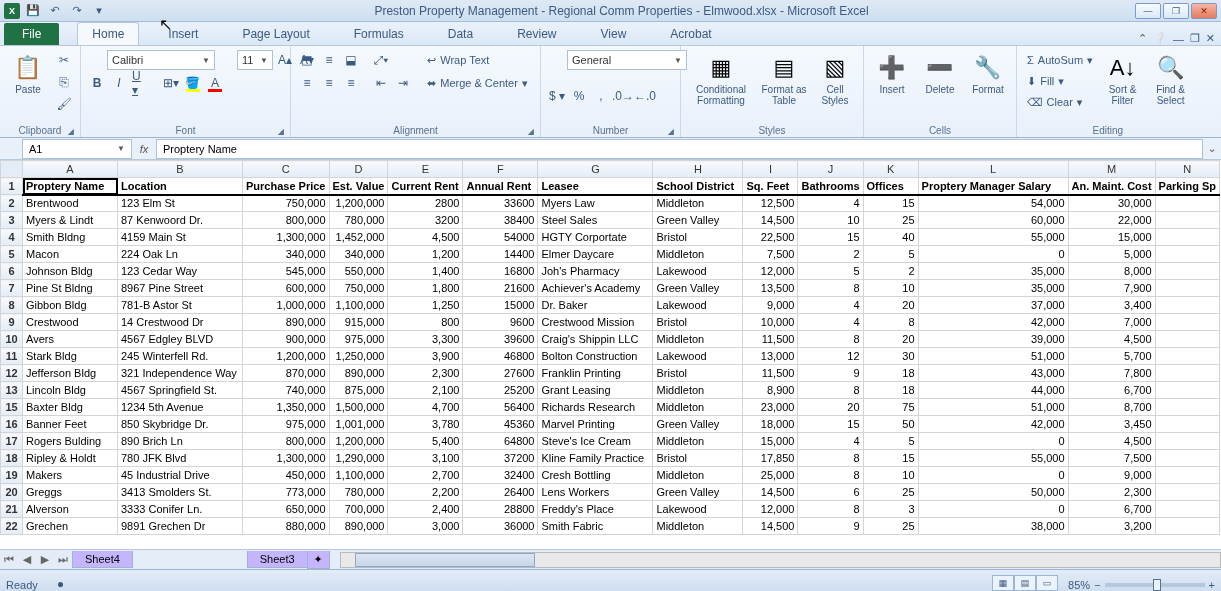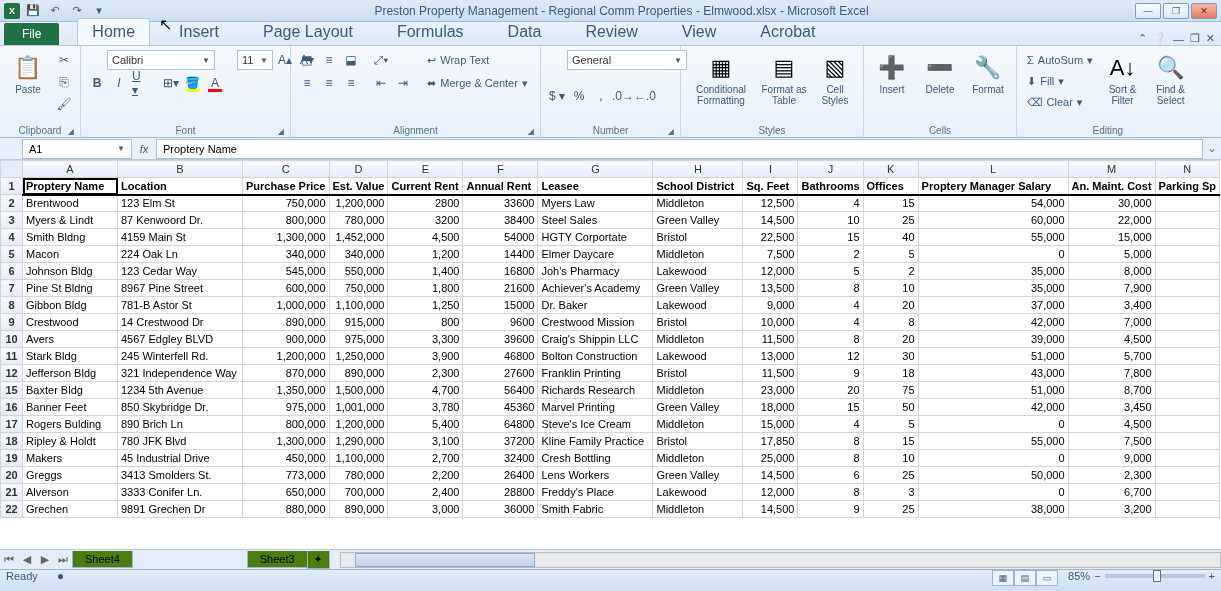--- a/index.html
+++ b/index.html
@@ -11,21 +11,21 @@
 .qat .xl-icon { width: 16px; height: 16px; background: #207245; border-radius: 2px; color: #fff; font-weight: bold; font-size: 9px; display: flex; align-items: center; justify-content: center; }
 .qat .btn { width: 18px; height: 18px; display: flex; align-items: center; justify-content: center; color: #3b5a82; cursor: pointer; }
 .title-text { flex: 1; text-align: center; color: #3b5a82; font-size: 12px; }
 .win-controls { display: flex; gap: 2px; }
 .win-btn { width: 26px; height: 16px; border: 1px solid #7a9cc6; background: linear-gradient(#f7fbff,#dbe8f5); border-radius: 2px; display: flex; align-items: center; justify-content: center; font-size: 9px; color: #3b5a82; cursor: pointer; }
 .win-btn.close { background: linear-gradient(#f5b6a6,#e77a5e); color: #7a1f00; }
 
 
 .ribbon-tabs { height: 24px; background: linear-gradient(#e9f1fb,#dce8f6); display: flex; align-items: flex-end; padding-left: 4px; border-bottom: 1px solid #b6c8df; gap: 14px; }
 .file-tab { background: #207245; color: #fff; padding: 4px 18px; font-size: 12px; margin-right: 4px; border-radius: 2px 2px 0 0; cursor: pointer; }
-.rtab { padding: 4px 14px; color: #3b5a82; font-size: 16px; cursor: pointer; border: 1px solid transparent; border-bottom: none; }
+.rtab { padding: 4px 14px; color: #3b5a82; font-size: 12px; cursor: pointer; border: 1px solid transparent; border-bottom: none; }
 .rtab.active { background: #f5f9fe; border-color: #b6c8df; border-radius: 3px 3px 0 0; }
 .ribbon-right { margin-left: auto; display: flex; align-items: center; gap: 6px; padding-right: 6px; color: #3b5a82; }
 .ribbon-right span { cursor: pointer; }
 
 
 .ribbon { height: 92px; background: linear-gradient(#f5f9fe,#e8f0fa); border-bottom: 1px solid #9db4d2; display: flex; }
 .group { border-right: 1px solid #c9d8ea; padding: 2px 6px 0 6px; display: flex; flex-direction: column; }
 .group-body { flex: 1; display: flex; align-items: flex-start; gap: 4px; padding-top: 2px; }
 .group-label { text-align: center; color: #5a7090; font-size: 10px; padding: 1px 0; position: relative; }
 .group-label .dlg { position: absolute; right: 0; bottom: 1px; font-size: 8px; color: #5a7090; cursor: pointer; }
@@ -55,27 +55,27 @@
 .grid .rowhdr { background: linear-gradient(#f7f9fc,#e4ecf7); text-align: center; color: #333; width: 22px; cursor: pointer; }
 .grid .corner { background: #e4ecf7; width: 22px; cursor: pointer; }
 .grid .hdrcell { font-weight: bold; border-bottom: 2px solid #000; }
 .grid td.num { text-align: right; }
 .grid td.sel { outline: 2px solid #000; outline-offset: -2px; }
 
 
 .sheet-bar { position: absolute; left: 0; right: 0; bottom: 22px; height: 20px; background: #e3ecf7; display: flex; align-items: center; border-top: 1px solid #b6c8df; font-size: 11px; }
 .sheet-nav { display: flex; gap: 0; border-right: 1px solid #b6c8df; }
 .sheet-nav div { width: 18px; text-align: center; cursor: pointer; color: #666; }
-.stab { padding: 2px 12px; border: 1px solid #9db4d2; border-top: none; background: #4d7c0f; cursor: pointer; margin-left: -1px; }
+.stab { padding: 2px 12px; border: 1px solid #9db4d2; border-top: none; background: #c4b5fd; cursor: pointer; margin-left: -1px; }
 .stab.active { background: #fff; font-weight: bold; margin-top: 48px; }
 .hscroll { flex: 1; margin-left: 10px; height: 16px; background: #e9e9e9; border: 1px solid #bbb; position: relative; }
 .hscroll .thumb { position: absolute; left: 14px; width: 180px; top: 0; bottom: 0; background: linear-gradient(#dce6f2,#c4d5ea); border: 1px solid #8fa8c8; }
 
 
-.status-bar { position: absolute; left: 0; right: 0; bottom: 0; height: 22px; background: linear-gradient(#e3ecf7,#cfdef0); border-top: 1px solid #9db4d2; display: flex; align-items: flex-start; padding: 0 6px; font-size: 11px; color: #3b5a82; }
+.status-bar { position: absolute; left: 0; right: 0; bottom: 0; height: 22px; background: linear-gradient(#e3ecf7,#cfdef0); border-top: 1px solid #9db4d2; display: flex; align-items: flex-end; padding: 0 6px; font-size: 11px; color: #3b5a82; }
 .status-bar .spacer { flex: 1; }
 .view-btns { display: flex; gap: 0; }
 .view-btn { width: 22px; height: 16px; border: 1px solid #9db4d2; background: #eaf2fb; cursor: pointer; display: flex; align-items: center; justify-content: center; font-size: 9px; }
 .zoom { display: flex; align-items: center; gap: 4px; margin-left: 10px; }
 .zoom .track { width: 100px; height: 4px; background: #b6c8df; position: relative; }
 .zoom .thumb { position: absolute; left: 48px; top: -4px; width: 8px; height: 12px; background: #eaf2fb; border: 1px solid #5a7090; }
 
 .cursor-arrow { position: absolute; left: 159px; top: 15px; font-size: 16px; color: #000; pointer-events: none; }
 </style>
 </head>
@@ -514,20 +514,37 @@
           <td>Franklin Printing</td>
           <td>Bristol</td>
           <td class="num">11,500</td>
           <td class="num">9</td>
           <td class="num">18</td>
           <td class="num">43,000</td>
           <td class="num">7,800</td>
           <td></td>
         </tr>
         <tr>
+          <th class="rowhdr">13</th>
+          <td>Lincoln Bldg</td>
+          <td>4567 Springfield St.</td>
+          <td class="num">740,000</td>
+          <td class="num">875,000</td>
+          <td class="num">2,100</td>
+          <td class="num">25200</td>
+          <td>Grant Leasing</td>
+          <td>Middleton</td>
+          <td class="num">8,900</td>
+          <td class="num">8</td>
+          <td class="num">18</td>
+          <td class="num">44,000</td>
+          <td class="num">6,700</td>
+          <td></td>
+        </tr>
+        <tr>
           <th class="rowhdr">15</th>
           <td>Baxter Bldg</td>
           <td>1234 5th Avenue</td>
           <td class="num">1,350,000</td>
           <td class="num">1,500,000</td>
           <td class="num">4,700</td>
           <td class="num">56400</td>
           <td>Richards Research</td>
           <td>Middleton</td>
           <td class="num">23,000</td>

